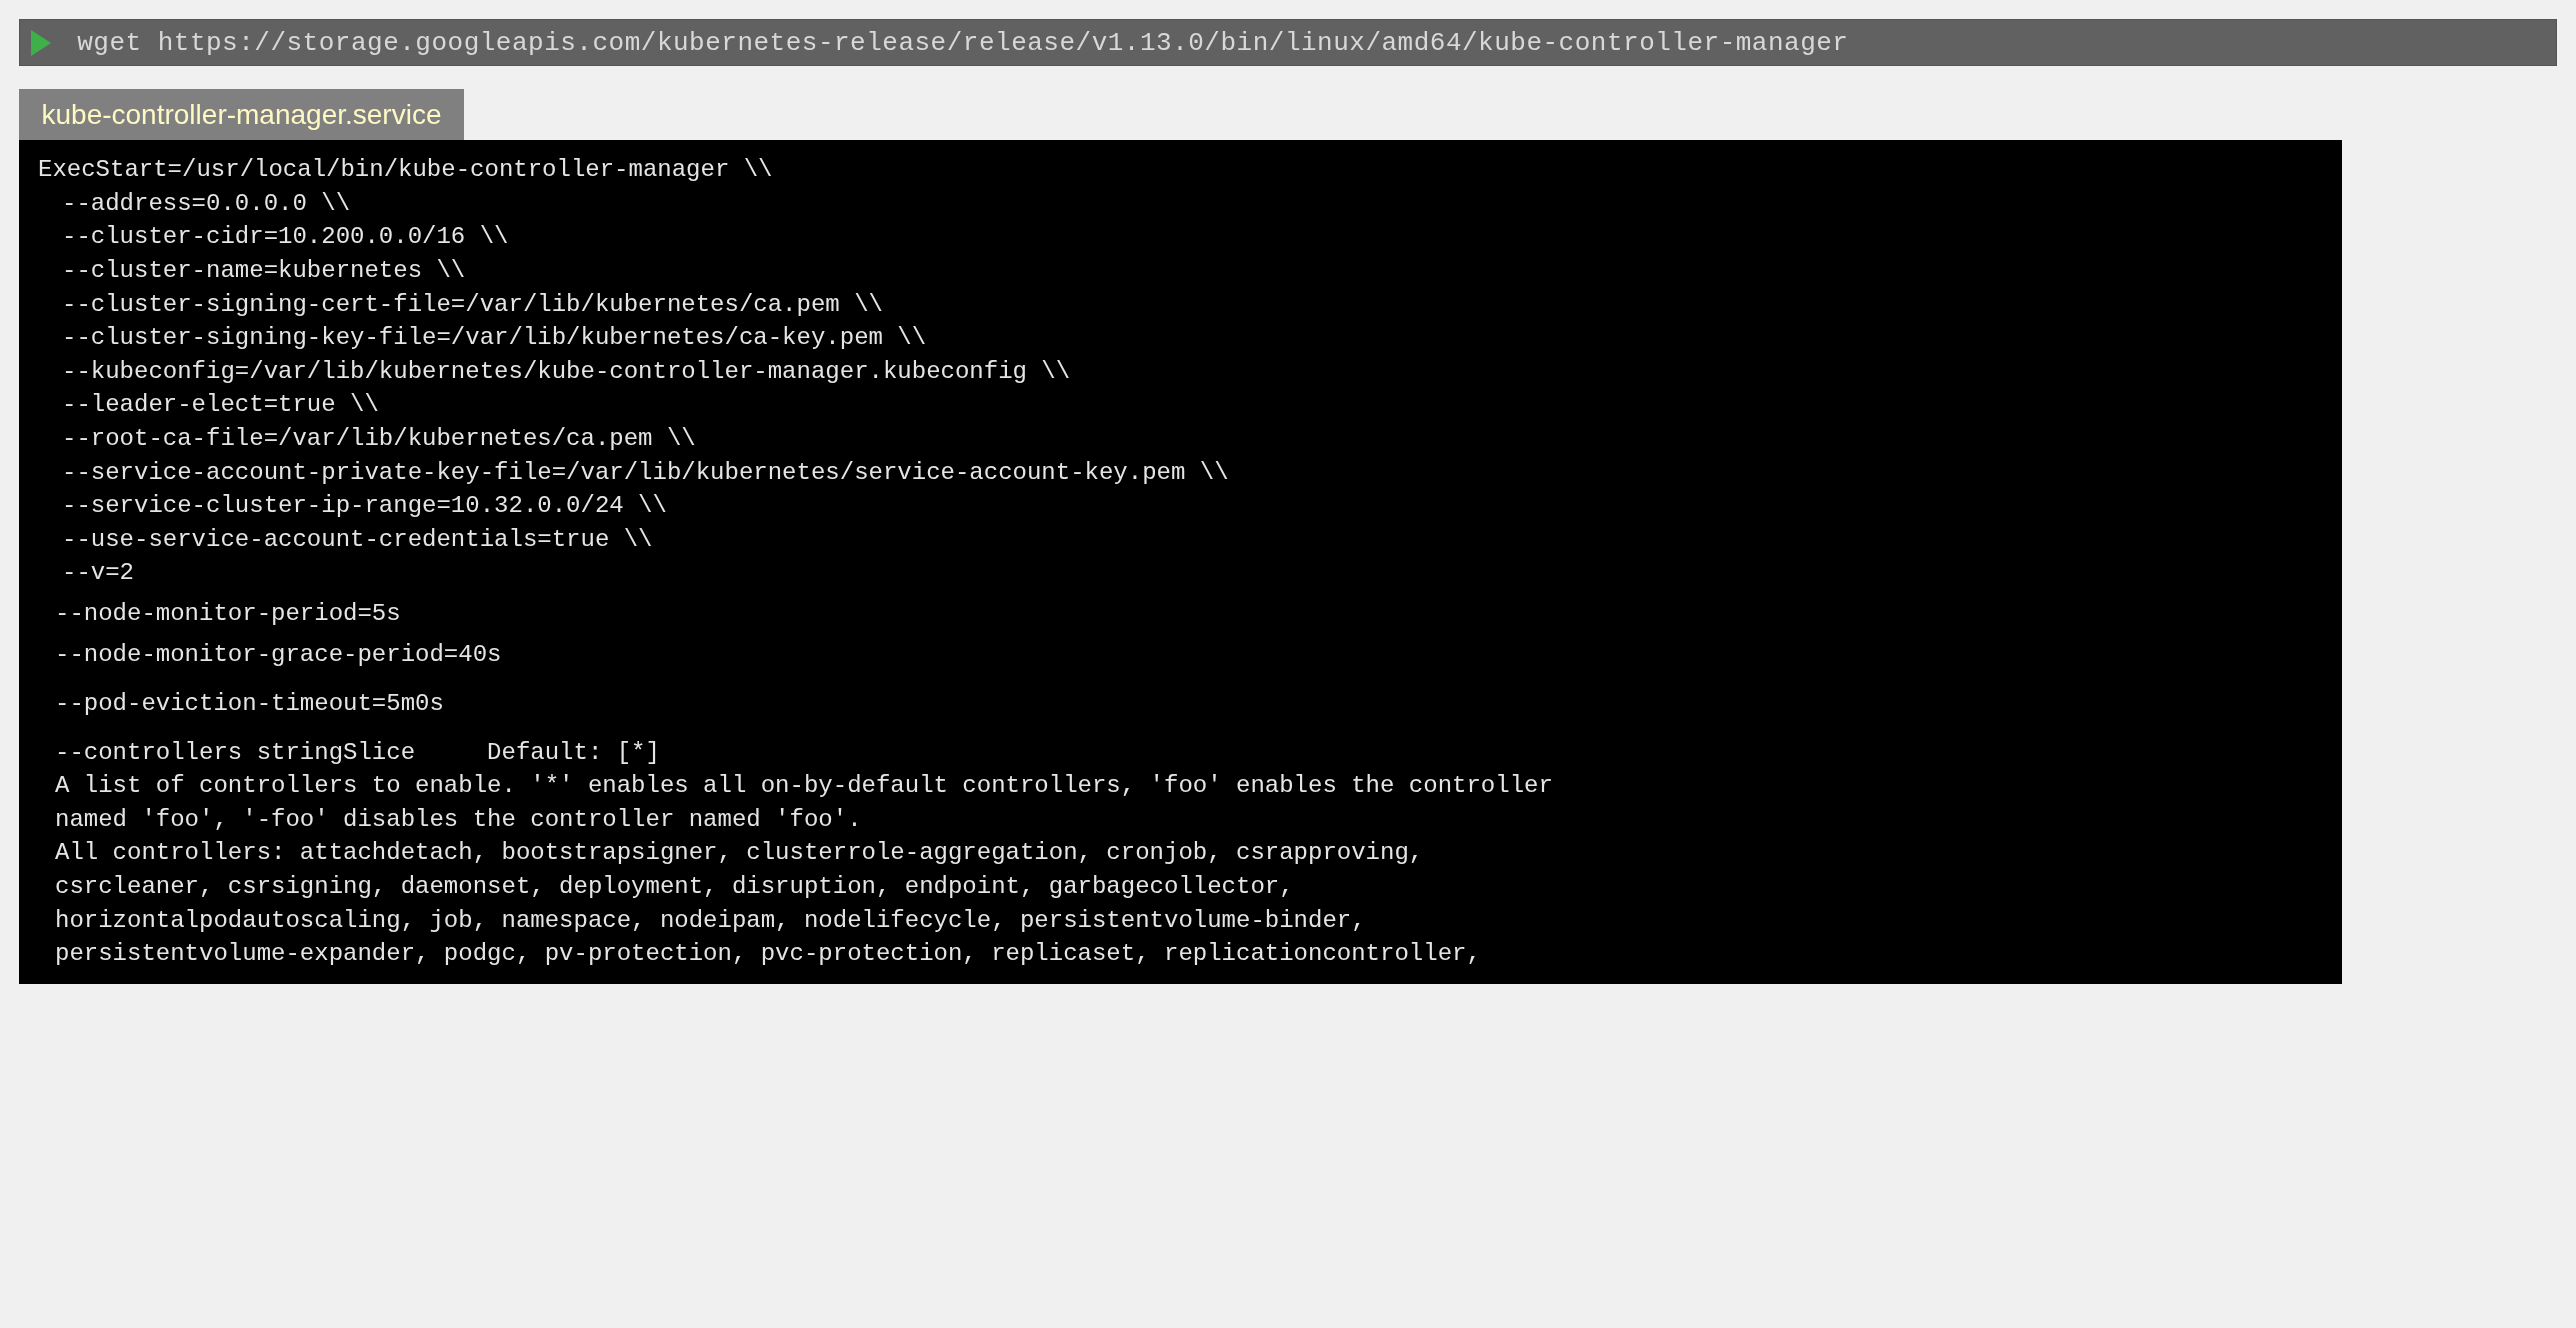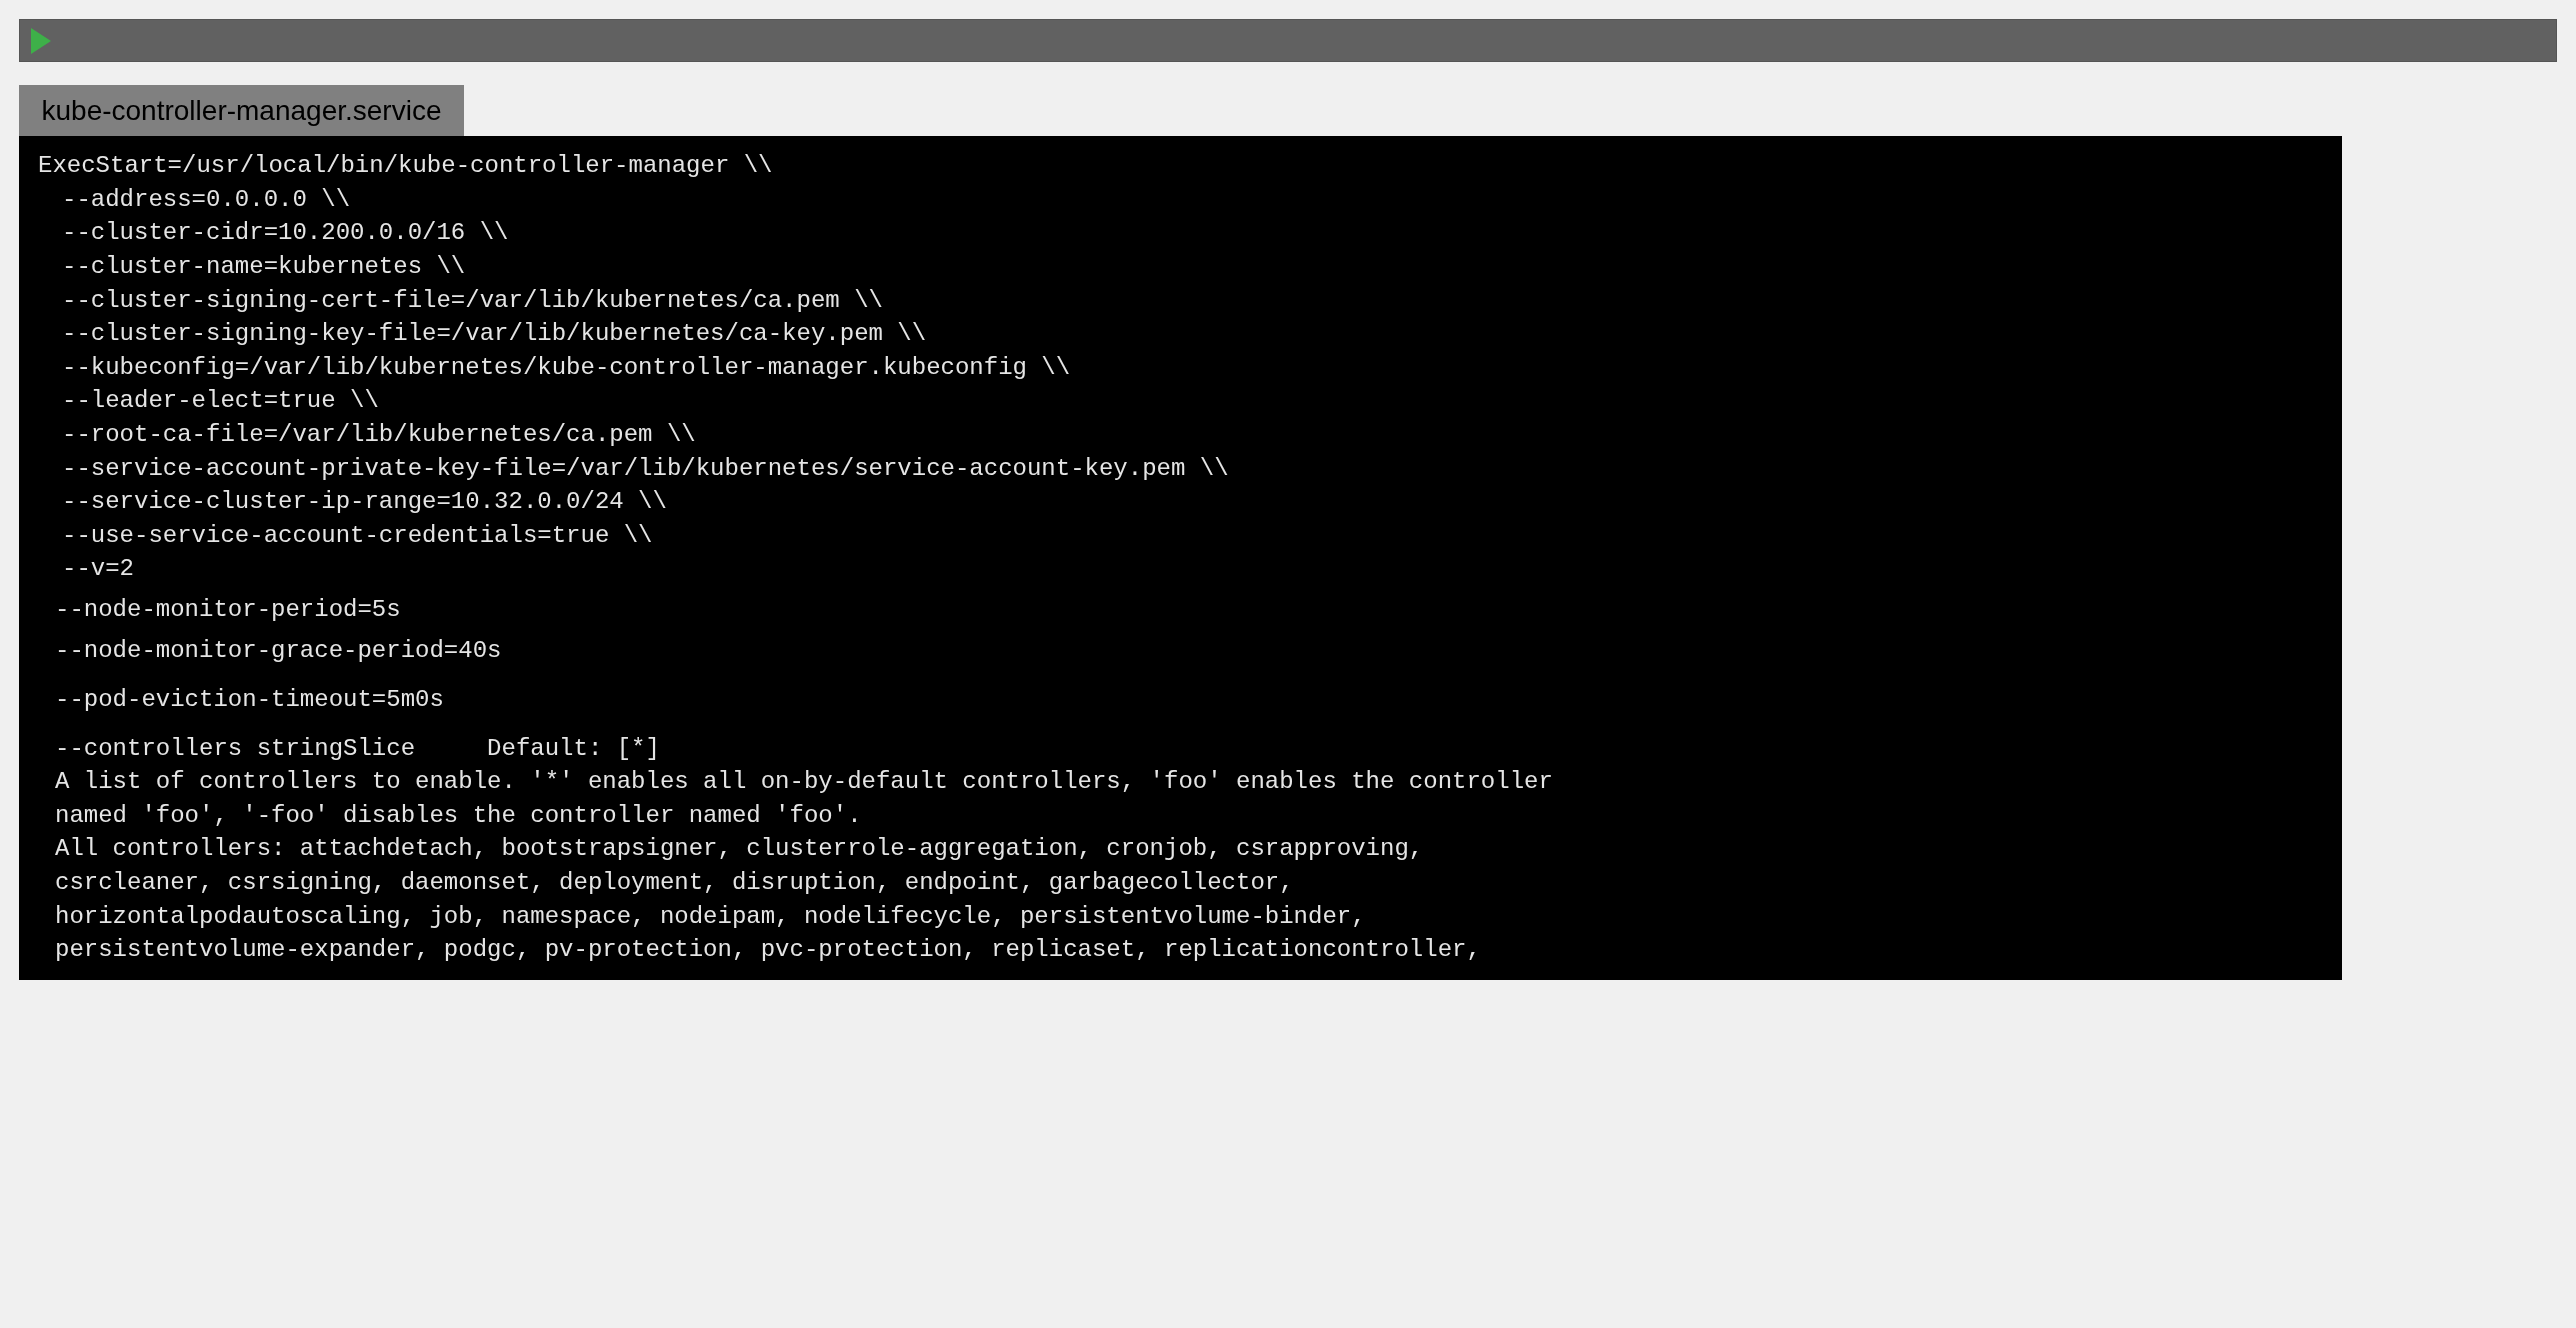--- a/index.html
+++ b/index.html
@@ -33,21 +33,21 @@
       flex-shrink: 0;
     }
     .command-text {
       color: #d8d8d8;
       font-size: 26px;
       letter-spacing: 0.5px;
       font-family: 'Consolas', 'Monaco', 'Courier New', monospace;
     }
     .tab-header {
       background: #808080;
-      color: #000000;
+      color: #fef9c3;
       display: inline-block;
       padding: 9.4px 22.5px;
       font-size: 28px;
       font-family: 'Segoe UI', Arial, sans-serif;
       font-weight: 400;
     }
     .code-block {
       background: #000000;
       color: #e5e5e5;
       padding: 13px 19px 13px 19px;
@@ -70,20 +70,21 @@
       height: 7.5px;
     }
   </style>
 </head>
 <body>
 
 <div class="container">
   
   <div class="command-bar">
     <div class="play-icon"></div>
+    <span class="command-text">wget https://storage.googleapis.com/kubernetes-release/release/v1.13.0/bin/linux/amd64/kube-controller-manager</span>
   </div>
 
   <div class="tab-header">
     <span>kube-controller-manager.service</span>
   </div>
 
   <div class="code-block"><span class="code-line">ExecStart=/usr/local/bin/kube-controller-manager \\</span><span class="code-line indented">--address=0.0.0.0 \\</span><span class="code-line indented">--cluster-cidr=10.200.0.0/16 \\</span><span class="code-line indented">--cluster-name=kubernetes \\</span><span class="code-line indented">--cluster-signing-cert-file=/var/lib/kubernetes/ca.pem \\</span><span class="code-line indented">--cluster-signing-key-file=/var/lib/kubernetes/ca-key.pem \\</span><span class="code-line indented">--kubeconfig=/var/lib/kubernetes/kube-controller-manager.kubeconfig \\</span><span class="code-line indented">--leader-elect=true \\</span><span class="code-line indented">--root-ca-file=/var/lib/kubernetes/ca.pem \\</span><span class="code-line indented">--service-account-private-key-file=/var/lib/kubernetes/service-account-key.pem \\</span><span class="code-line indented">--service-cluster-ip-range=10.32.0.0/24 \\</span><span class="code-line indented">--use-service-account-credentials=true \\</span><span class="code-line indented">--v=2</span><div class="code-spacer"></div><span class="code-line less-indent">--node-monitor-period=5s</span><div class="code-spacer"></div><span class="code-line less-indent">--node-monitor-grace-period=40s</span><div class="code-spacer"></div><div class="code-spacer"></div><span class="code-line less-indent">--pod-eviction-timeout=5m0s</span><div class="code-spacer"></div><div class="code-spacer"></div><span class="code-line less-indent">--controllers stringSlice     Default: [*]</span><span class="code-line less-indent">A list of controllers to enable. '*' enables all on-by-default controllers, 'foo' enables the controller</span><span class="code-line less-indent">named 'foo', '-foo' disables the controller named 'foo'.</span><span class="code-line less-indent">All controllers: attachdetach, bootstrapsigner, clusterrole-aggregation, cronjob, csrapproving,</span><span class="code-line less-indent">csrcleaner, csrsigning, daemonset, deployment, disruption, endpoint, garbagecollector,</span><span class="code-line less-indent">horizontalpodautoscaling, job, namespace, nodeipam, nodelifecycle, persistentvolume-binder,</span><span class="code-line less-indent">persistentvolume-expander, podgc, pv-protection, pvc-protection, replicaset, replicationcontroller,</span></div>
 
 </div>
 

